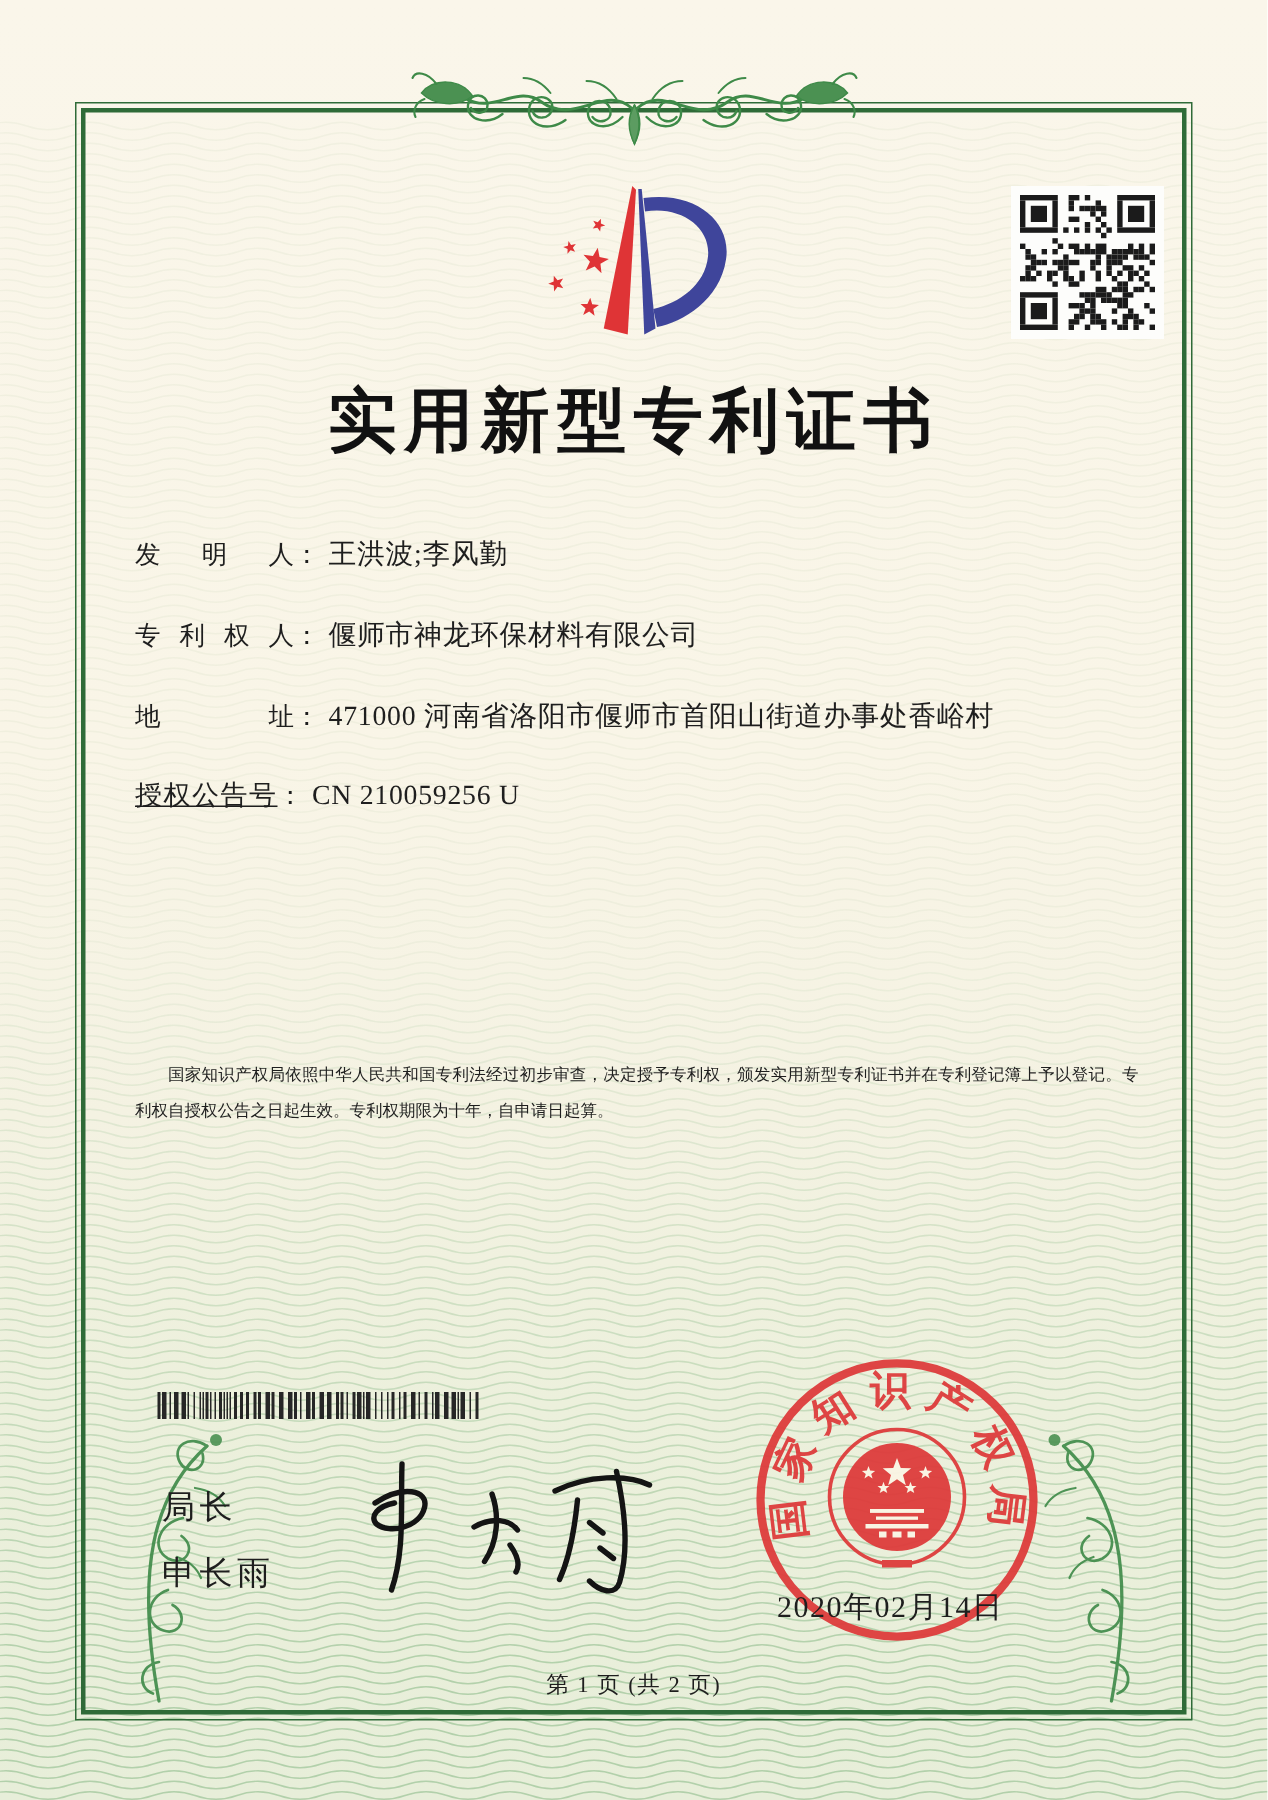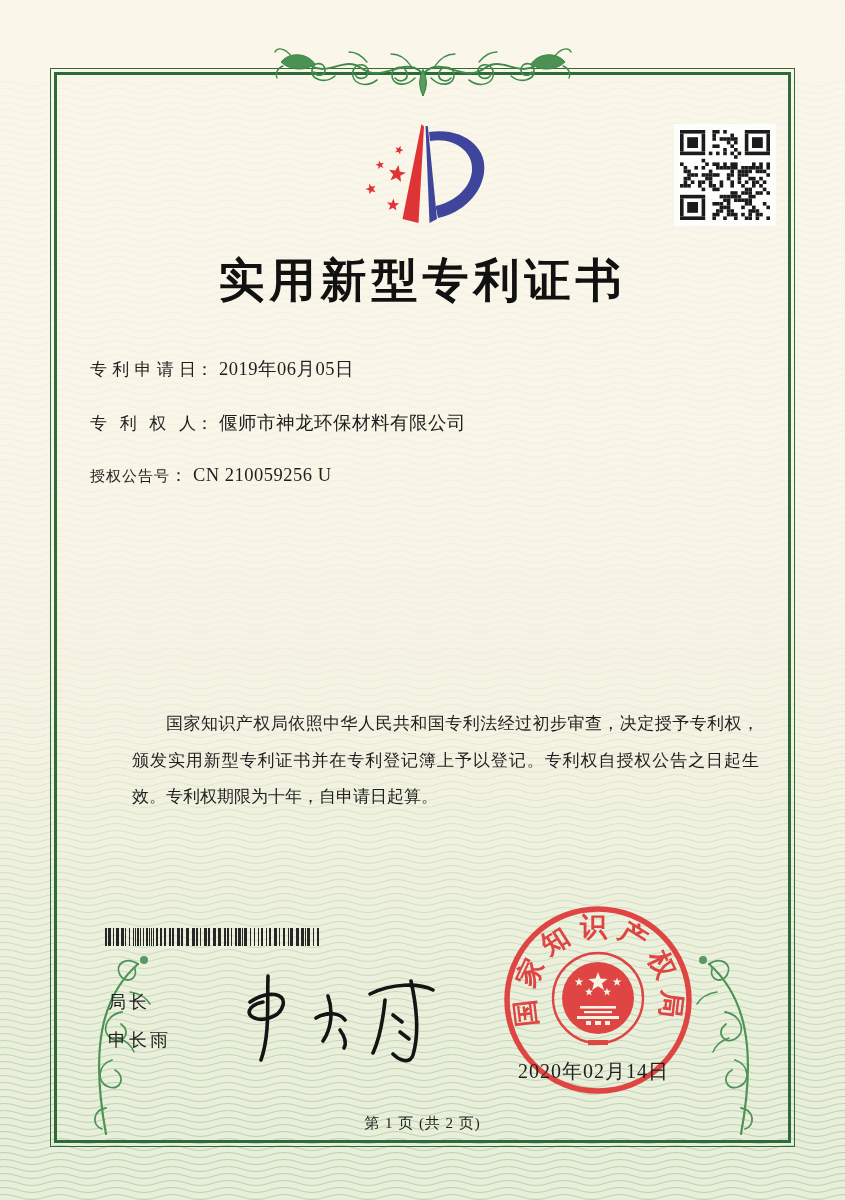--- a/index.html
+++ b/index.html
@@ -29,29 +29,29 @@
   .title{position:absolute;left:0;right:0;top:250px;text-align:center;
          font-size:46px;font-weight:700;letter-spacing:5px;color:#111;}
 
   .fields{position:absolute;left:90px;top:356px;right:55px;display:flex;flex-direction:column;gap:29px;}
   .frow{font-size:18px;white-space:nowrap;display:flex;align-items:baseline;}
   .fpair{white-space:nowrap;}
   .fpair.first{width:340px;flex:0 0 340px;}
   .flabel{display:inline-block;width:106px;font-size:17px;text-align:justify;text-align-last:justify;vertical-align:baseline;}
   .fcolon{font-size:17px;}
   .fvalue{font-size:18.5px;margin-left:6px;letter-spacing:.5px;}
-  .flabel2{font-size:15px;letter-spacing:1px;}
-
-  .paras{position:absolute;left:90px;right:86px;top:706px;font-size:17px;line-height:2.15;text-align:justify;margin-left:42px;}
+  .flabel2{font-size:18px;letter-spacing:1px;text-decoration:underline;}
+
+  .paras{position:absolute;left:90px;right:86px;top:706px;font-size:11px;line-height:2.15;text-align:justify;}
   .paras p{margin:0;text-indent:2em;}
 
   .barcode{position:absolute;left:105px;top:928px;width:218px;height:18px;display:flex;align-items:stretch;}
   .barcode span{display:block;height:100%;}
 
-  .director{position:absolute;left:108px;top:990px;font-size:18px;letter-spacing:3px;}
+  .director{position:absolute;left:108px;top:990px;font-size:22px;letter-spacing:3px;}
   .director div{margin-bottom:14px;}
   .signature{position:absolute;left:232px;top:960px;z-index:3;}
 
   .seal{position:absolute;left:500px;top:902px;mix-blend-mode:multiply;opacity:.95;z-index:2;}
   .seal-date{position:absolute;left:518px;top:1058px;font-size:20px;letter-spacing:1px;z-index:4;}
 
   .page-num{position:absolute;left:0;right:0;top:1114px;text-align:center;font-size:15px;letter-spacing:1px;}
   .back-note{position:absolute;left:0;right:0;top:1164px;text-align:center;font-size:16px;letter-spacing:2px;font-weight:600;}
 </style>
 </head>
@@ -473,24 +473,27 @@
         <rect x="67.8" y="89.4" width="3.6" height="3.6" fill="#1b1b1b"></rect>
         <rect x="71.4" y="89.4" width="3.6" height="3.6" fill="#1b1b1b"></rect>
         <rect x="78.60000000000001" y="89.4" width="3.6" height="3.6" fill="#1b1b1b"></rect>
         <rect x="89.4" y="89.4" width="3.6" height="3.6" fill="#1b1b1b"></rect>
       </svg>
 
     <div class="title">实用新型专利证书</div>
 
     <div class="fields">
       <div class="frow">
-        <span class="fpair"><span class="flabel">专利申请日</span><span class="fcolon">：</span><span class="fvalue">2019年06月05日</span></span>
+        <span class="fpair"><span class="flabel">发明人</span><span class="fcolon">：</span><span class="fvalue">王洪波;李风勤</span></span>
       </div>
       <div class="frow">
         <span class="fpair"><span class="flabel">专利权人</span><span class="fcolon">：</span><span class="fvalue">偃师市神龙环保材料有限公司</span></span>
+      </div>
+      <div class="frow">
+        <span class="fpair"><span class="flabel">地址</span><span class="fcolon">：</span><span class="fvalue">471000 河南省洛阳市偃师市首阳山街道办事处香峪村</span></span>
       </div>
       <div class="frow">
         <span class="fpair"><span class="flabel2">授权公告号</span><span class="fcolon">：</span><span class="fvalue">CN 210059256 U</span></span>
       </div>
     </div>
 
     <div class="paras">
       <p>国家知识产权局依照中华人民共和国专利法经过初步审查，决定授予专利权，颁发实用新型专利证书并在专利登记簿上予以登记。专利权自授权公告之日起生效。专利权期限为十年，自申请日起算。</p>
     </div>
 

